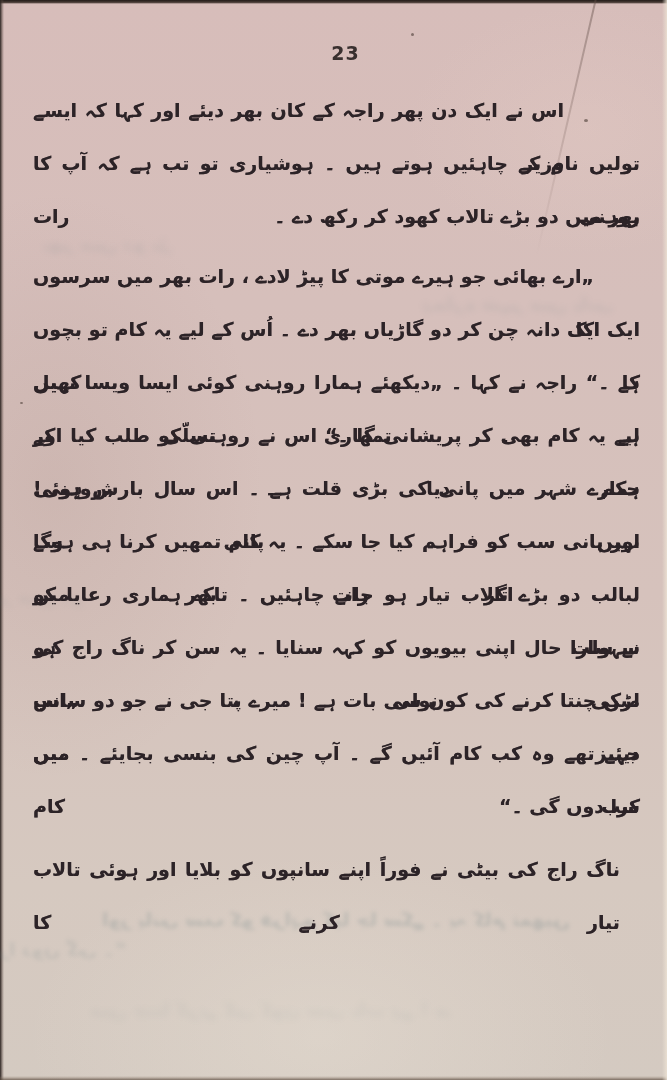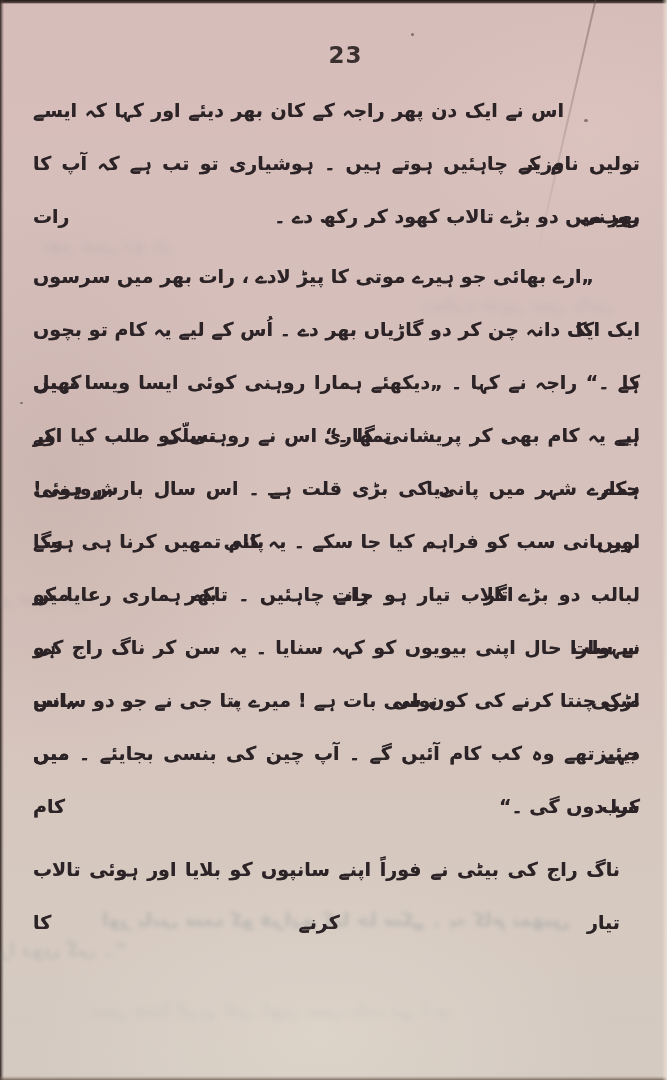--- a/index.html
+++ b/index.html
@@ -26,21 +26,21 @@
   .crease{
     position:absolute;top:-6px;left:596px;width:2px;height:268px;
     background:linear-gradient(180deg,rgba(96,76,70,0.45),rgba(120,96,90,0.18) 65%,rgba(120,96,90,0));
     transform:rotate(13deg);transform-origin:top center;border-radius:2px;
   }
   .speck{position:absolute;border-radius:50%;background:#55453f;opacity:.65;}
 
   .pageno{
     position:absolute;top:42px;left:0;right:24px;
     text-align:center;
-    font-size:23px;font-weight:bold;color:#39302f;
+    font-size:19px;font-weight:bold;color:#39302f;
     letter-spacing:1px;
     padding-left:48px;
   }
 
   .text-block{
     position:absolute;top:84px;left:33px;right:27px;
     direction:rtl;
     color:#2c2327;
   }
   .ln{

